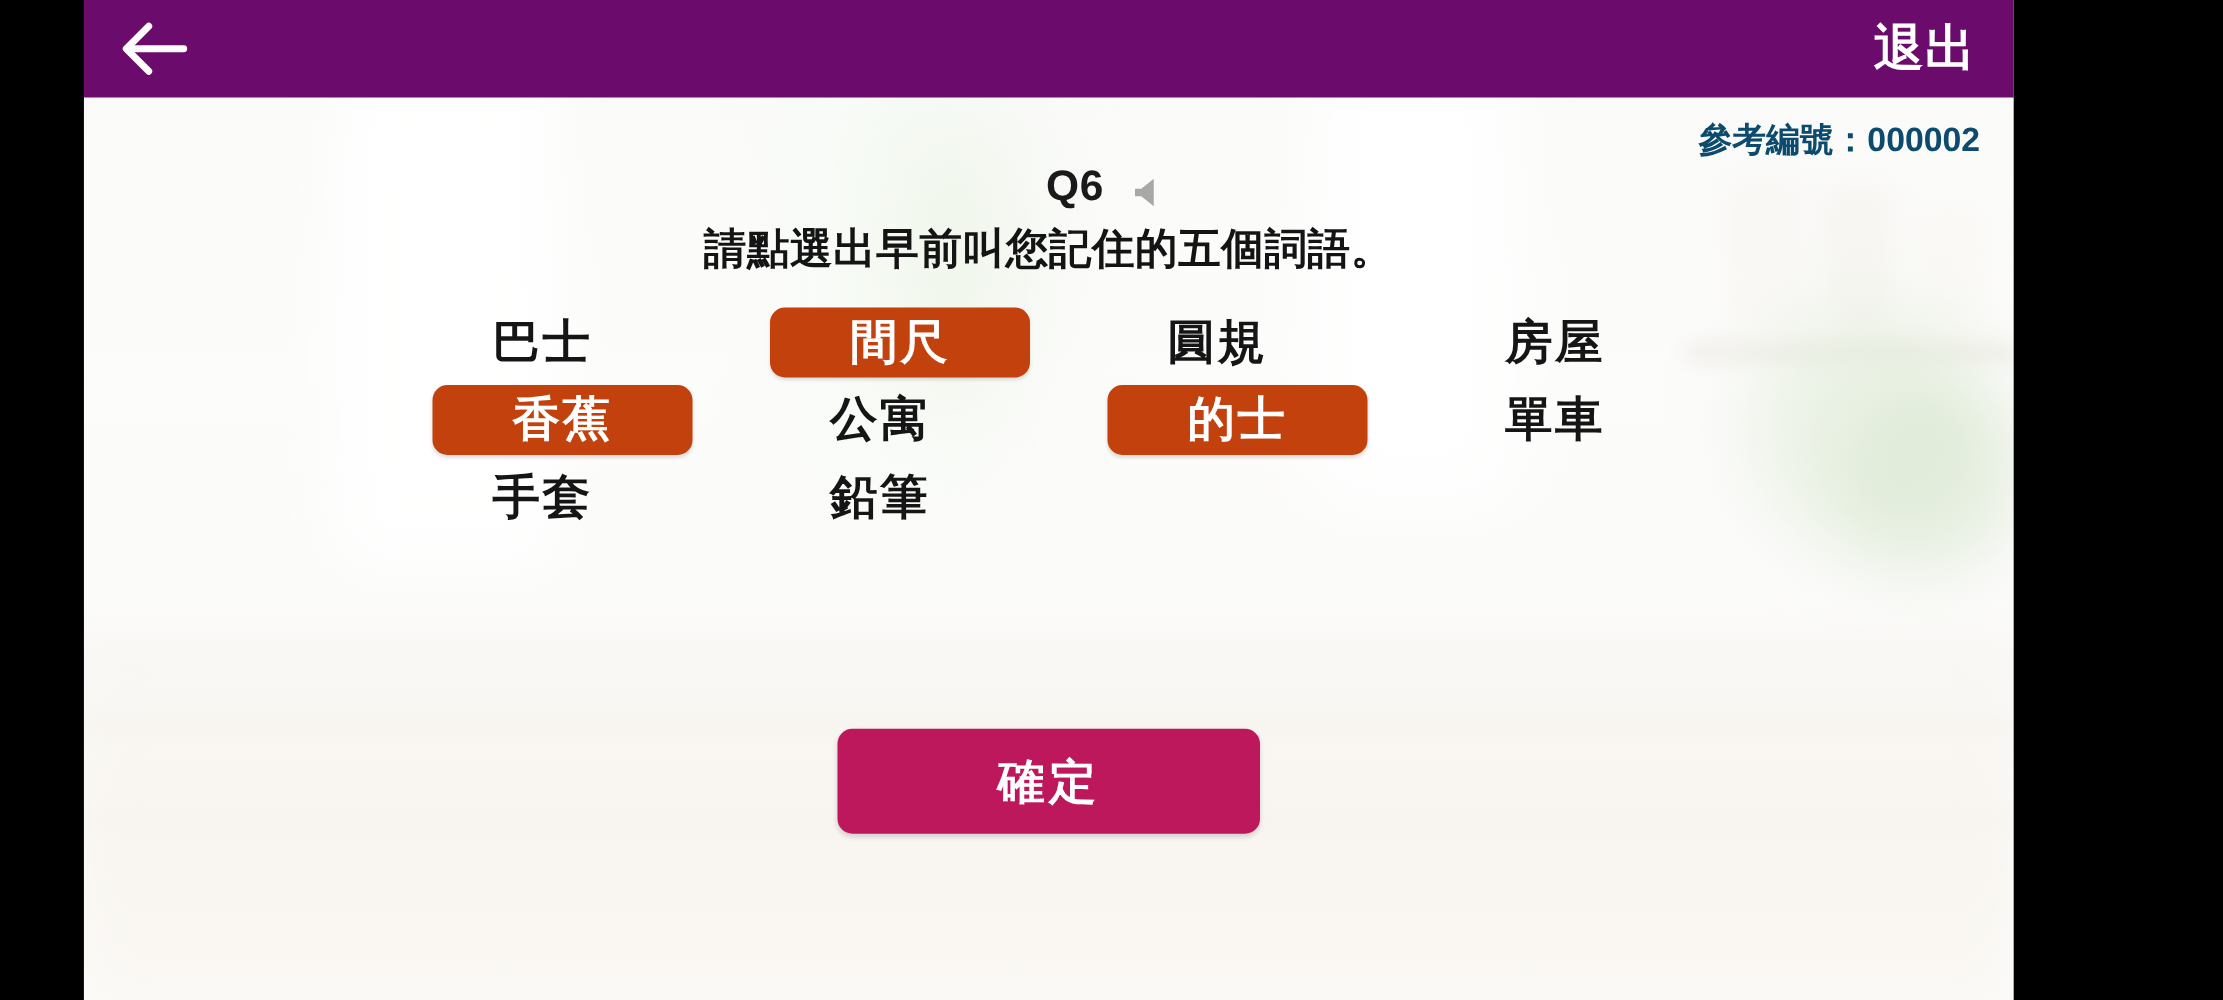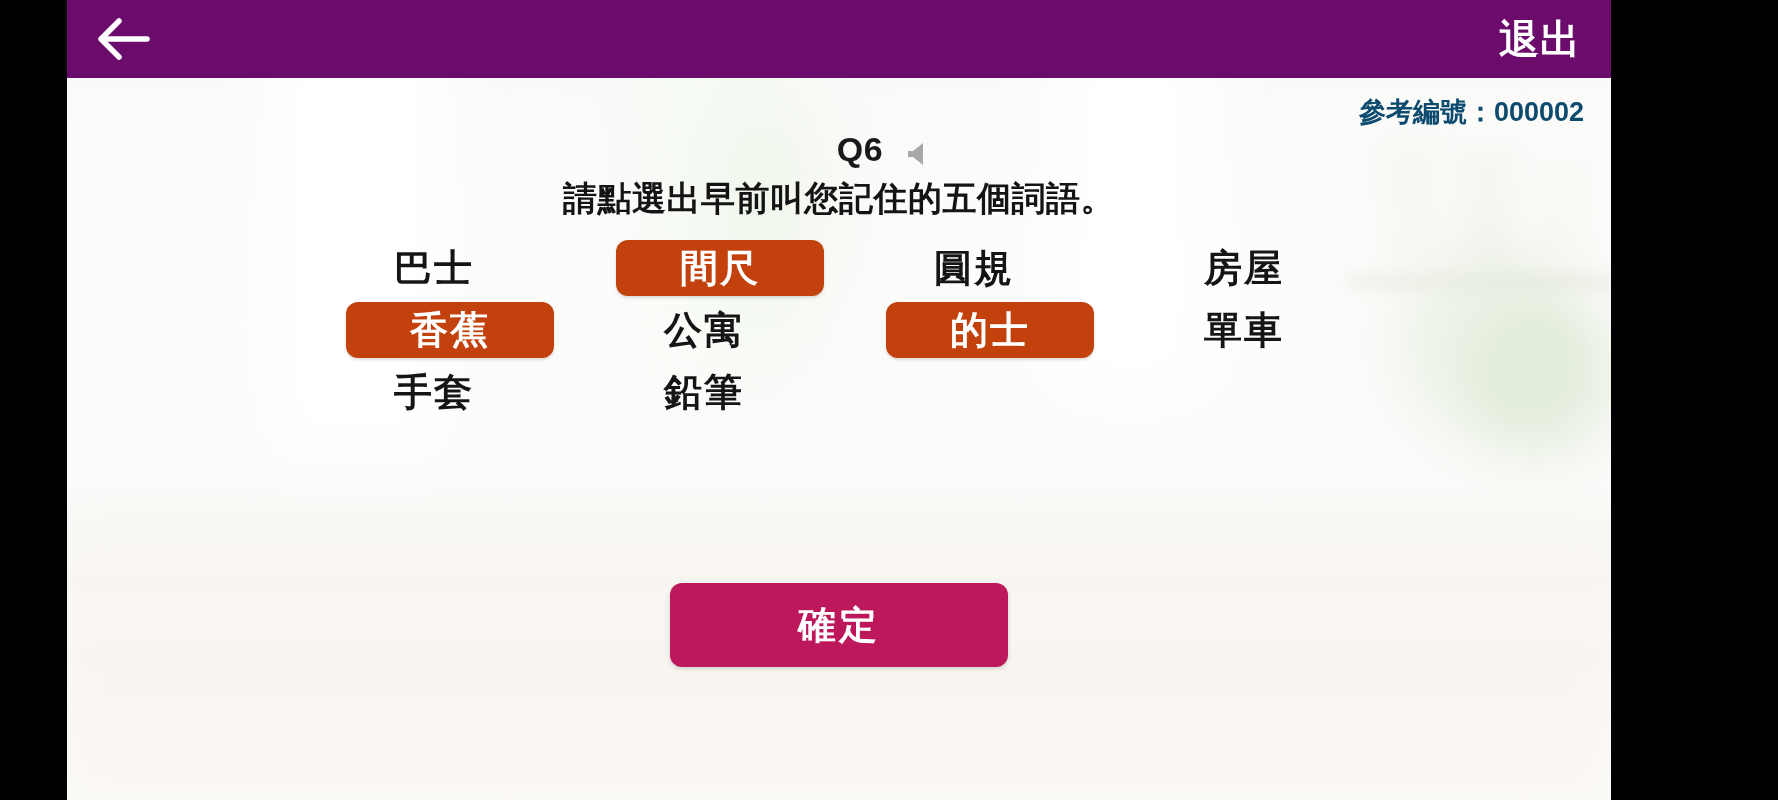--- a/index.html
+++ b/index.html
@@ -138,21 +138,21 @@
 
   
   .word-grid {
     position:absolute;
     left:232px; top:162px;
     width:1080px;
   }
   .word-row {
     display:flex;
     height:62px;
-    align-items:flex-start;
+    align-items:flex-end;
   }
   .word-cell {
     width:270px;
     display:flex;
     align-items:center;
     justify-content:center;
   }
   .word {
     display:inline-flex;
     align-items:center;

